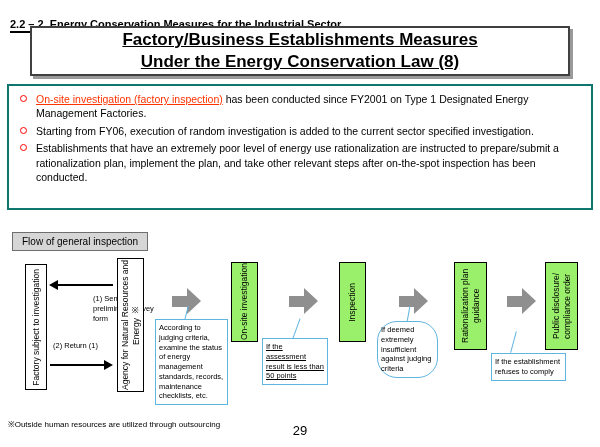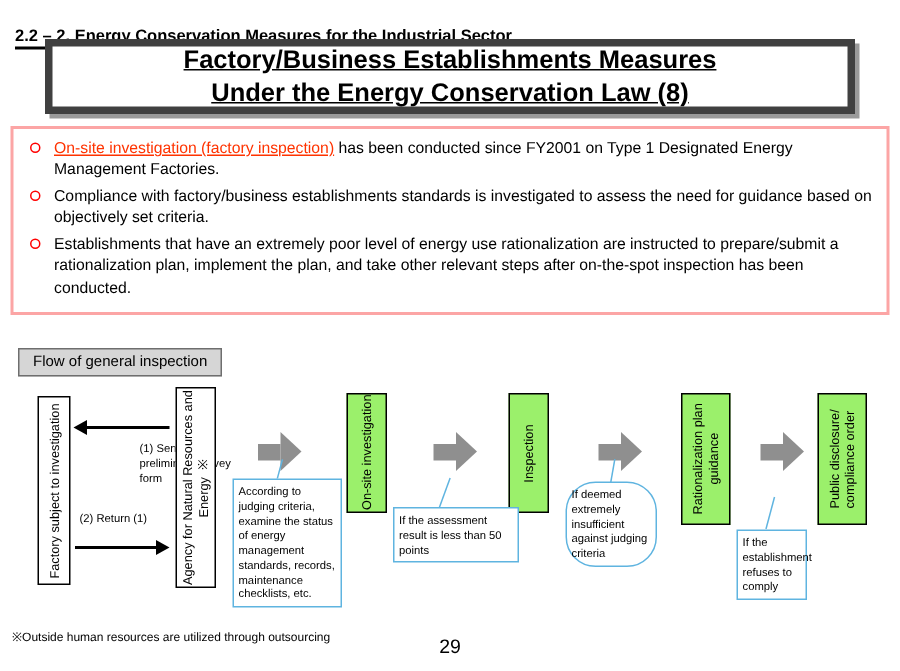--- a/index.html
+++ b/index.html
@@ -8,29 +8,29 @@
   .page { position:relative; width:600px; height:447px; background:#fff; overflow:hidden; }
 
   .breadcrumb {
     position:absolute; left:10px; top:5px;
     font-size:11px; font-weight:bold;
     border-bottom:2px solid #000; padding-bottom:1px; padding-right:6px;margin-top:13px;
   }
 
   .title-box {
     position:absolute; left:30px; top:26px; width:540px; height:50px;
-    border:5px solid #404040; background:#fff;
+    border:2px solid #404040; background:#fff;
     box-shadow:3px 3px 0 #9a9a9a;
     display:flex; flex-direction:column; align-items:center; justify-content:center;
   }
   .title-line { font-size:17px; font-weight:bold; text-decoration:underline; line-height:1.3; }
 
   .bullets-box {
     position:absolute; left:7px; top:84px; width:586px; min-height:126px;
-    border:2px solid #fca5a5; background:#fff;
+    border:2px solid #0f766e; background:#fff;
     padding:6px 8px 5px 8px;
   }
   .bullet { position:relative; padding-left:19px; font-size:10.5px; line-height:1.38; margin-bottom:3px; }
   .bullet-icon {
     position:absolute; left:3px; top:3px; width:7px; height:7px;
     border:1.5px solid #ff0000; border-radius:50%; background:#fff;
   }
   .bullet-highlight { color:#ff3300; text-decoration:underline; }
 
   .flow-label {
@@ -83,21 +83,21 @@
   <div class="title-box">
     <div class="title-line">Factory/Business Establishments Measures</div>
     <div class="title-line">Under the Energy Conservation Law (8)</div>
   </div>
 
   <div class="bullets-box">
     <div class="bullet">
       <span class="bullet-icon"></span><span class="bullet-highlight">On-site investigation (factory inspection)</span><span> has been conducted since FY2001 on Type 1 Designated Energy Management Factories.</span>
     </div>
     <div class="bullet">
-      <span class="bullet-icon"></span><span>Compliance with factory/business establishments standards is investigated to assess the need for guidance based on objectively set criteria.</span>
+      <span class="bullet-icon"></span><span>Starting from FY06, execution of random investigation is added to the current sector specified investigation.</span>
     </div>
     <div class="bullet">
       <span class="bullet-icon"></span><span>Establishments that have an extremely poor level of energy use rationalization are instructed to prepare/submit a rationalization plan, implement the plan, and take other relevant steps after on-the-spot inspection has been conducted.</span>
     </div>
   </div>
 
   <div class="flow-label">Flow of general inspection</div>
 
   <div class="vbox" style="left:25px; top:264px; width:22px; height:126px;">
     <span class="vtext">Factory subject to investigation</span>
@@ -142,24 +142,24 @@
     <span class="vtext">Rationalization plan guidance</span>
   </div>
   <div class="vbox step-box" style="left:545px; top:262px; width:33px; height:88px;">
     <span class="vtext">Public disclosure/ compliance order</span>
   </div>
 
   <div class="callout-tail" style="left:186px; top:306px; height:14px; transform:rotate(15deg);"></div>
   <div class="callout" style="left:155px; top:319px; width:73px;">According to judging criteria, examine the status of energy management standards, records, maintenance checklists, etc.</div>
 
   <div class="callout-tail" style="left:296px; top:318px; height:21px; transform:rotate(20deg);"></div>
-  <div class="callout" style="left:262px; top:338px; width:84px;">If the assessment result is less than 50 points</div>
+  <div class="callout" style="left:262px; top:338px; width:66px;text-decoration:underline;">If the assessment result is less than 50 points</div>
 
   <div class="callout-tail" style="left:408px; top:306px; height:16px; transform:rotate(10deg);"></div>
   <div class="callout" style="left:377px; top:321px; width:61px;border-radius:20px;">If deemed extremely insufficient against judging criteria</div>
 
   <div class="callout-tail" style="left:513px; top:331px; height:22px; transform:rotate(15deg);"></div>
-  <div class="callout" style="left:491px; top:353px; width:47px;">If the establishment refuses to comply</div>
+  <div class="callout" style="left:491px; top:353px; width:75px;">If the establishment refuses to comply</div>
 
   <div class="footer-note">※Outside human resources are utilized through outsourcing</div>
   <div class="page-number">29</div>
 
 </div>
 
 </body></html>

